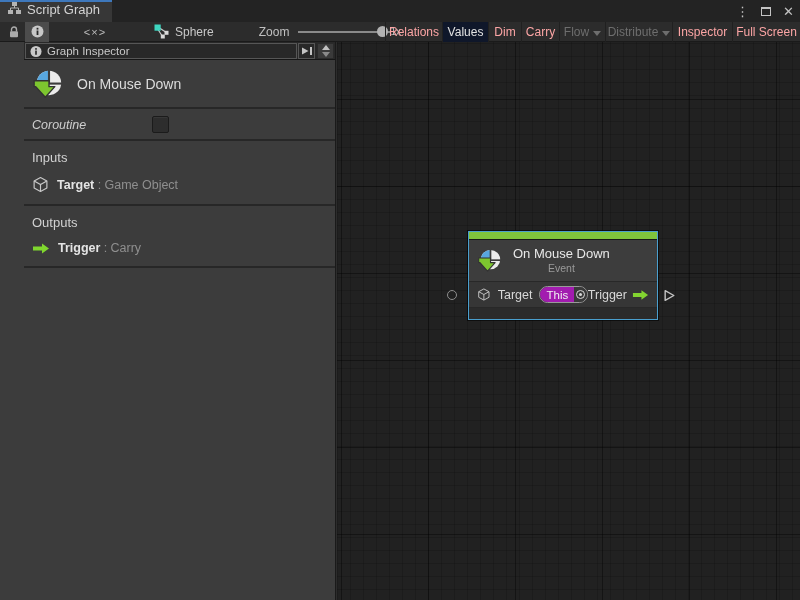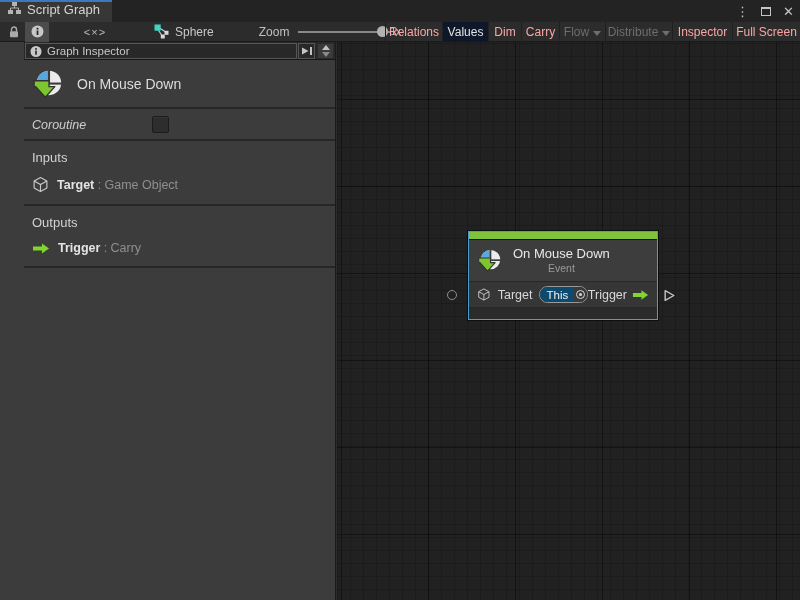--- a/index.html
+++ b/index.html
@@ -85,21 +85,21 @@
   .node-header { height:42px; background:#3d3d3d; border-bottom:1px solid #282828;
     display:flex; align-items:center; padding:0 8px; gap:9px; }
   .node-title { font-size:13px; color:#e8e8e8; line-height:1.25; }
   .node-subtitle { font-size:10.5px; color:#9a9a9a; line-height:1.25;text-align:center; }
   .node-body { height:26px; background:#363636; border-bottom:1px solid #282828;
     display:flex; align-items:center; padding:0 8px; }
   .node-footer { height:11px; background:#2b2b2b; }
   .port-label { font-size:12.5px; color:#d8d8d8; margin-left:7px; }
   .this-pill { margin-left:7px; height:17px; display:inline-flex; align-items:center;
     border:1px solid #999; border-radius:9px; overflow:hidden; }
-  .this-pill .val { background:#0c4a6e; color:#f0f0f0; font-size:11.5px; padding:0 6px; height:100%;
+  .this-pill .val { background:#a21caf; color:#f0f0f0; font-size:11.5px; padding:0 6px; height:100%;
     display:flex; align-items:center; }
   .this-pill .picker { width:17px; height:100%; background:#3a3a3a; display:flex; align-items:center; justify-content:center; }
   .obj-picker { width:9px; height:9px; border:1.5px solid #d9d9d9; border-radius:50%; position:relative; }
   .obj-picker::after { content:""; position:absolute; left:2px; top:2px; width:3px; height:3px;
     border-radius:50%; background:#d9d9d9; }
   .spacer { flex:1; }
   .trigger-arrow { margin-left:5px; display:flex; }
 
   .port-circle { position:absolute; left:110px; top:248px; width:10px; height:10px;
     border:1.5px solid #8e8e8e; border-radius:50%; }

